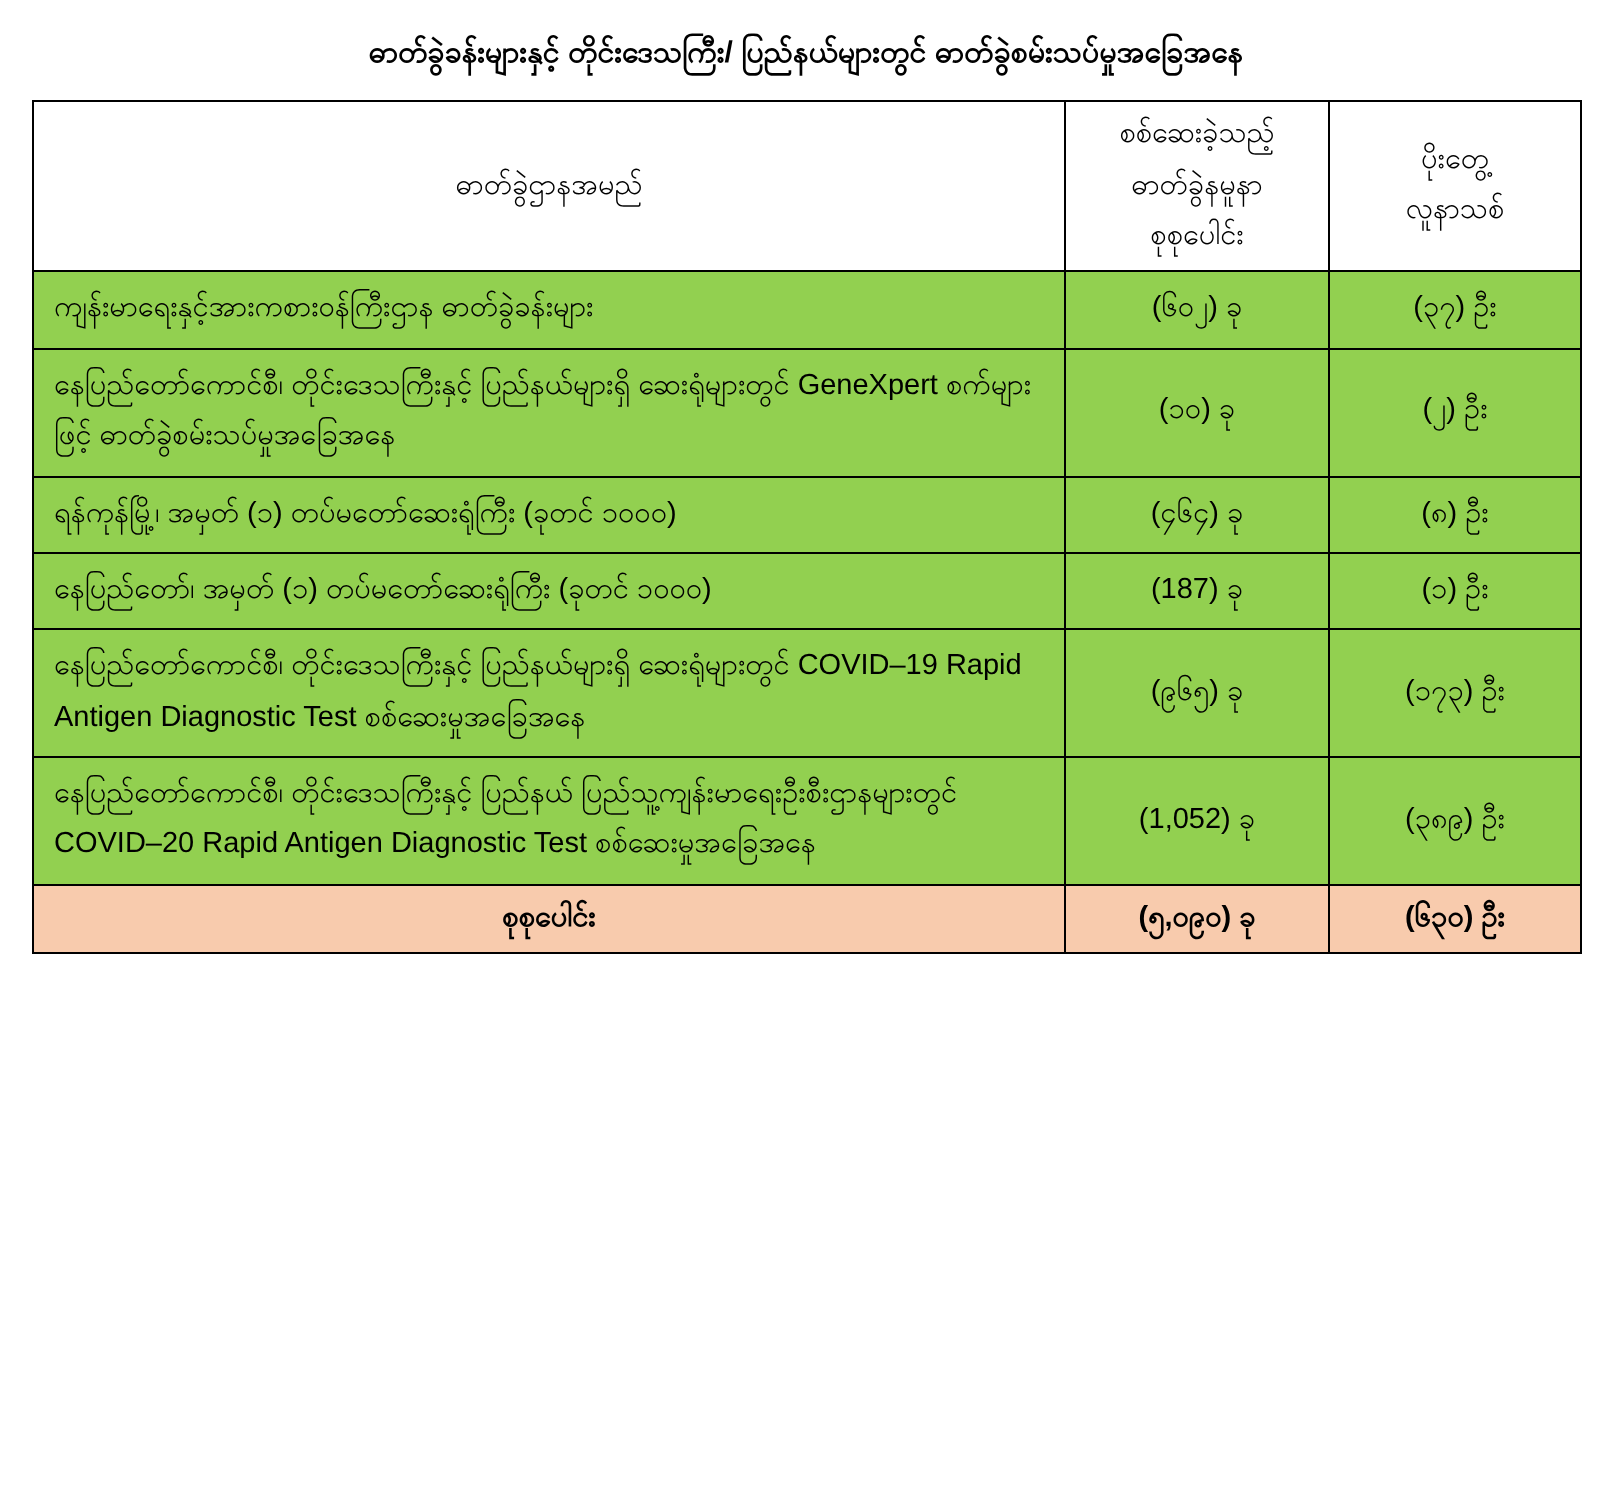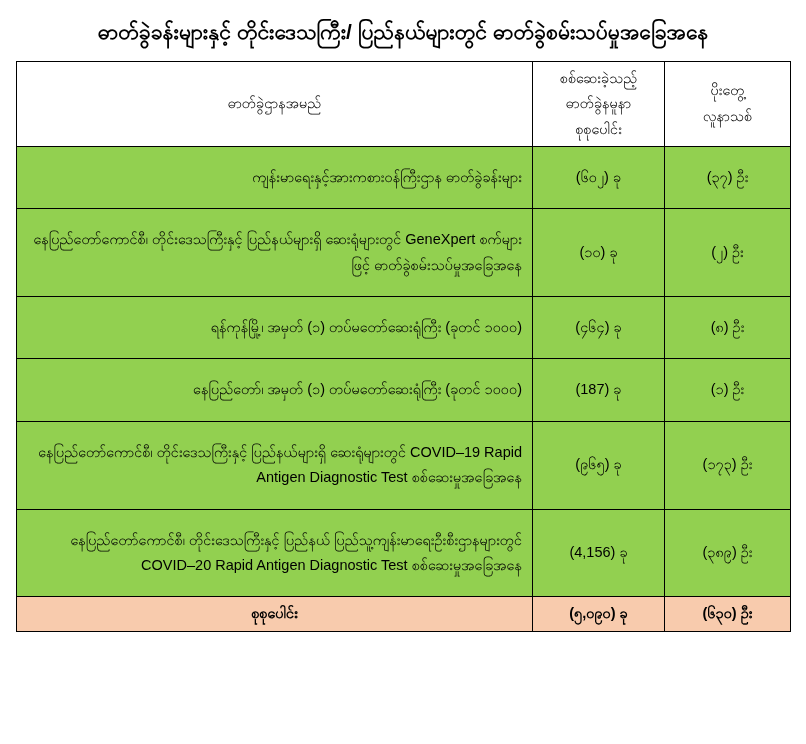--- a/index.html
+++ b/index.html
@@ -20,21 +20,21 @@
     box-sizing: border-box;
     padding: 10px 16px 0 16px;
     position: relative;
   }
   .title-block {
     text-align: center;
     margin-top: 4px;
     margin-bottom: 10px;
   }
   .title-line {
-    font-size: 21px;
+    font-size: 15px;
     font-weight: bold;
     line-height: 1.75;
     letter-spacing: 0.1px;
   }
   table.report {
     border-collapse: collapse;
     width: 774px;
     margin: 0 auto;
     table-layout: fixed;
   }
@@ -51,22 +51,22 @@
     font-weight: bold;
     font-size: 14px;
     background: #ffffff;
     padding: 8px 4px;
   }
   .col-name   { width: 516px; }
   .col-tested { width: 132px; }
   .col-new    { width: 126px; }
 
   tbody td.name-cell {
-    text-align: right;
-    padding: 18px 10px;
+    text-align: left;
+    padding: 6px 10px;
   }
   tbody tr.data-row td {
     background: #92d050;
   }
   tbody tr.total-row td {
     background: #f8cbad;
     font-weight: bold;
   }
   .num-cell { white-space: nowrap; }
   .hdr-line { display: block; }
@@ -121,21 +121,21 @@
         <td class="num-cell">(187) ခု</td>
         <td class="num-cell">(၁) ဦး</td>
       </tr>
       <tr class="data-row">
         <td class="name-cell">နေပြည်တော်ကောင်စီ၊ တိုင်းဒေသကြီးနှင့် ပြည်နယ်များရှိ ဆေးရုံများတွင် COVID–19 Rapid Antigen Diagnostic Test စစ်ဆေးမှုအခြေအနေ</td>
         <td class="num-cell">(၉၆၅) ခု</td>
         <td class="num-cell">(၁၇၃) ဦး</td>
       </tr>
       <tr class="data-row">
         <td class="name-cell">နေပြည်တော်ကောင်စီ၊ တိုင်းဒေသကြီးနှင့် ပြည်နယ် ပြည်သူ့ကျန်းမာရေးဦးစီးဌာနများတွင်  COVID–20 Rapid Antigen Diagnostic Test စစ်ဆေးမှုအခြေအနေ</td>
-        <td class="num-cell">(4,156) ခု</td>
+        <td class="num-cell">(1,052) ခု</td>
         <td class="num-cell">(၃၈၉) ဦး</td>
       </tr>
       <tr class="total-row">
         <td>စုစုပေါင်း</td>
         <td class="num-cell">(၅,၀၉၀) ခု</td>
         <td class="num-cell">(၆၃၀) ဦး</td>
       </tr>
     </tbody>
   </table>
 

